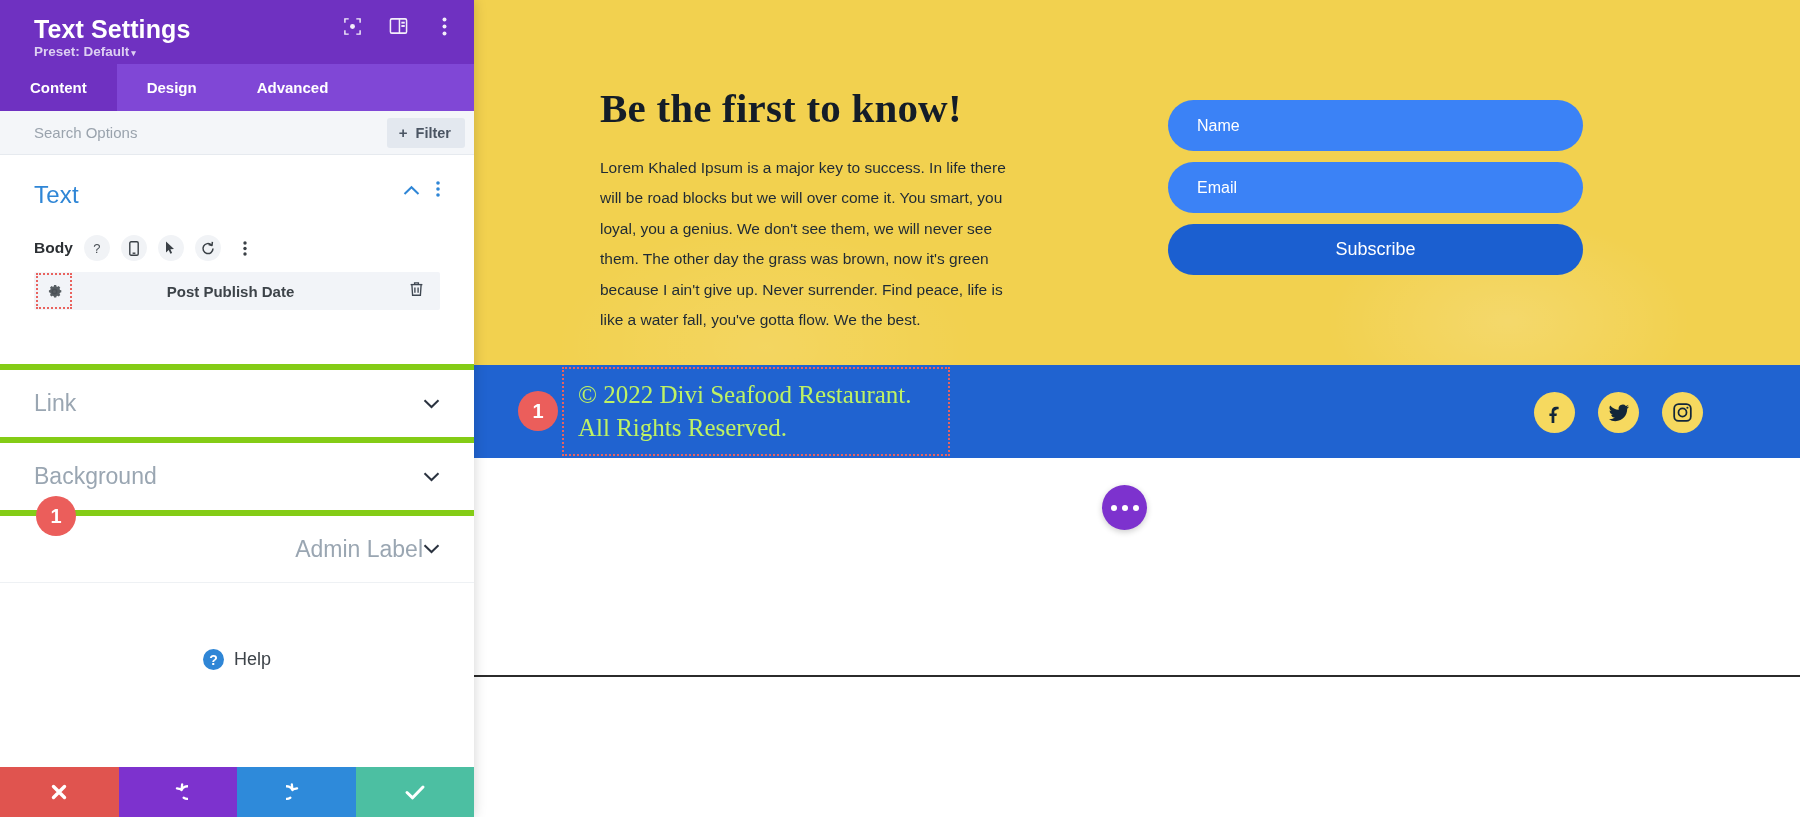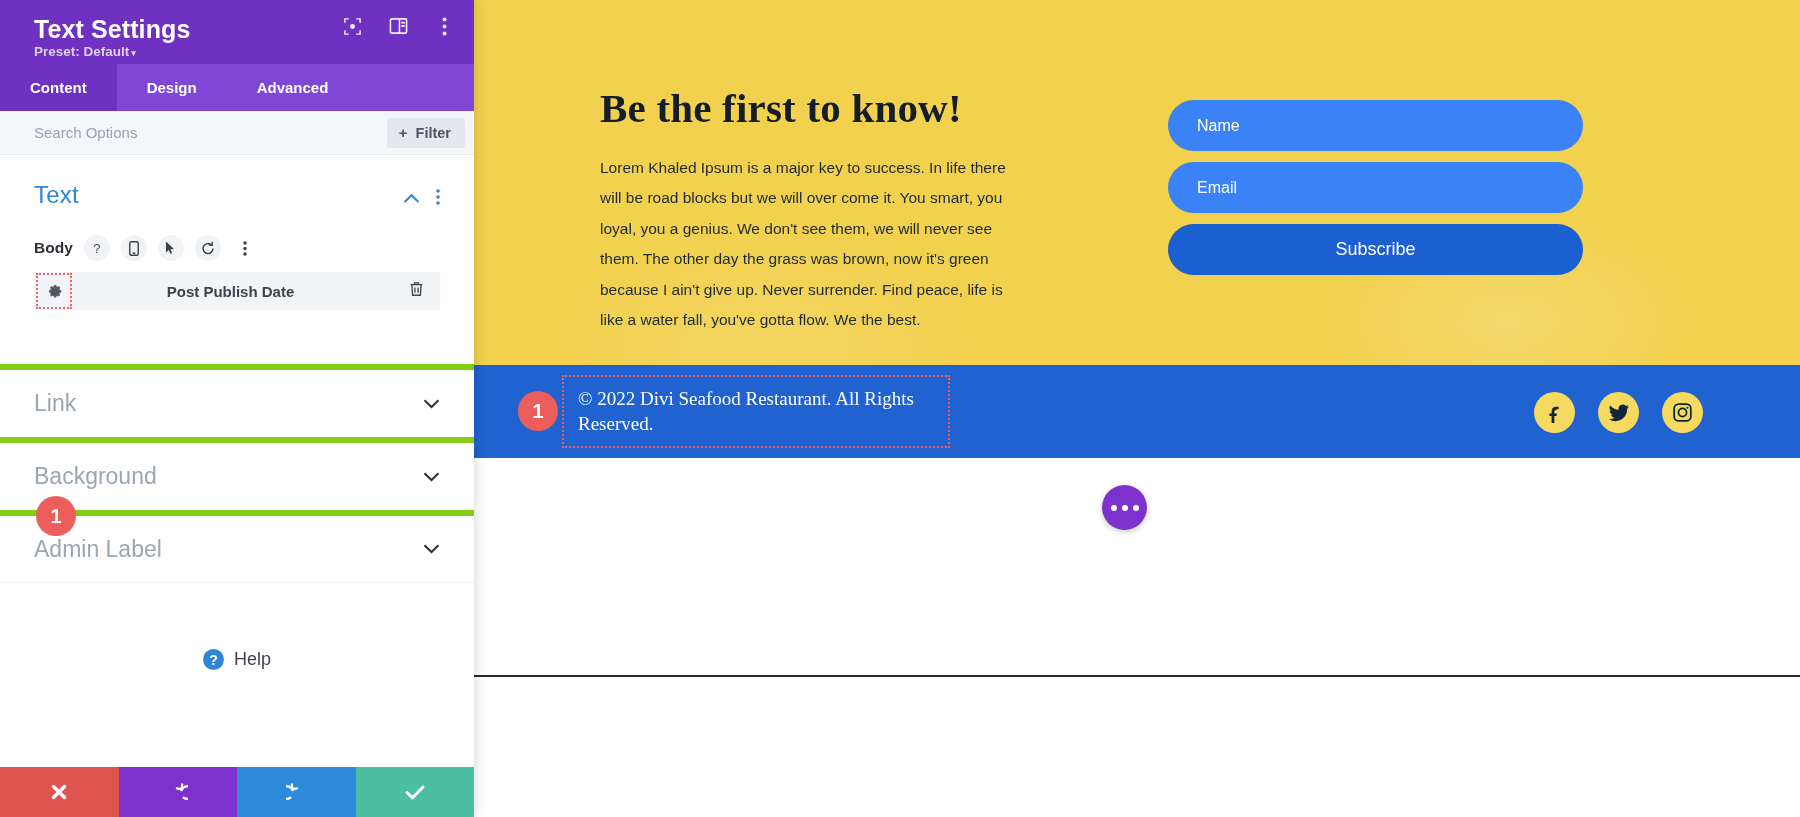--- a/index.html
+++ b/index.html
@@ -84,21 +84,21 @@
     border-radius: 3px;
     cursor: pointer;
     display: flex; align-items: center; gap: 8px;
   }
   .filter-plus { font-size: 15px; font-weight: bold; }
 
   .panel-body { flex: 1; overflow: hidden; background: #fff; position: relative; }
 
   .section-open { padding: 26px 34px 0 34px; }
   .section-head {
-    display: flex; align-items: flex-end; justify-content: space-between;
+    display: flex; align-items: flex-start; justify-content: space-between;
   }
   .section-title-open {
     color: #2f86d6; font-size: 24px; font-weight: normal; letter-spacing: .2px;
   }
   .section-head-icons { display: flex; align-items: center; gap: 16px; }
   .chev-up, .dots-v { cursor: pointer; color: #2f86d6; }
 
   .field-label-row {
     display: flex; align-items: center; gap: 11px;
     margin-top: 26px;
@@ -144,21 +144,21 @@
   }
   #badge-panel { left: 36px; top: 341px; }
 
   .collapsed-row {
     height: 73px;
     border-top: 6px solid #84cc16;
     display: flex; align-items: center; justify-content: space-between;
     padding: 0 34px;
     cursor: pointer;
   }
-  .collapsed-row:last-of-type { border-bottom: 1px solid #eef1f4; }
+  .collapsed-row:last-of-type { border-bottom: 1px solid #eef1f4; justify-content: flex-end; }
   .collapsed-title { font-size: 23px; color: #9aa6b2; }
   .chev-down { color: #2b3340; }
 
   .help-row {
     display: flex; align-items: center; justify-content: center;
     gap: 10px;
     margin-top: 66px;
     cursor: pointer;
   }
   .help-q {
@@ -258,22 +258,22 @@
   }
   #badge-footer { left: 44px; top: 26px; }
   .copyright-box {
     margin-left: 88px;
     border: 2px dotted #e9625e;
     padding: 9px 14px 10px 14px;
     width: 388px;
   }
   .copyright-text {
     font-family: "Liberation Serif", serif;
-    color: #ffffff;
-    font-size: 19px;
+    color: #bef264;
+    font-size: 25px;
     line-height: 1.32;
   }
   .socials {
     position: absolute; right: 97px; top: 27px;
     display: flex; gap: 23px;
   }
   .social-circle {
     width: 41px; height: 41px; border-radius: 50%;
     background: #f6d95f;
     display: flex; align-items: center; justify-content: center;

